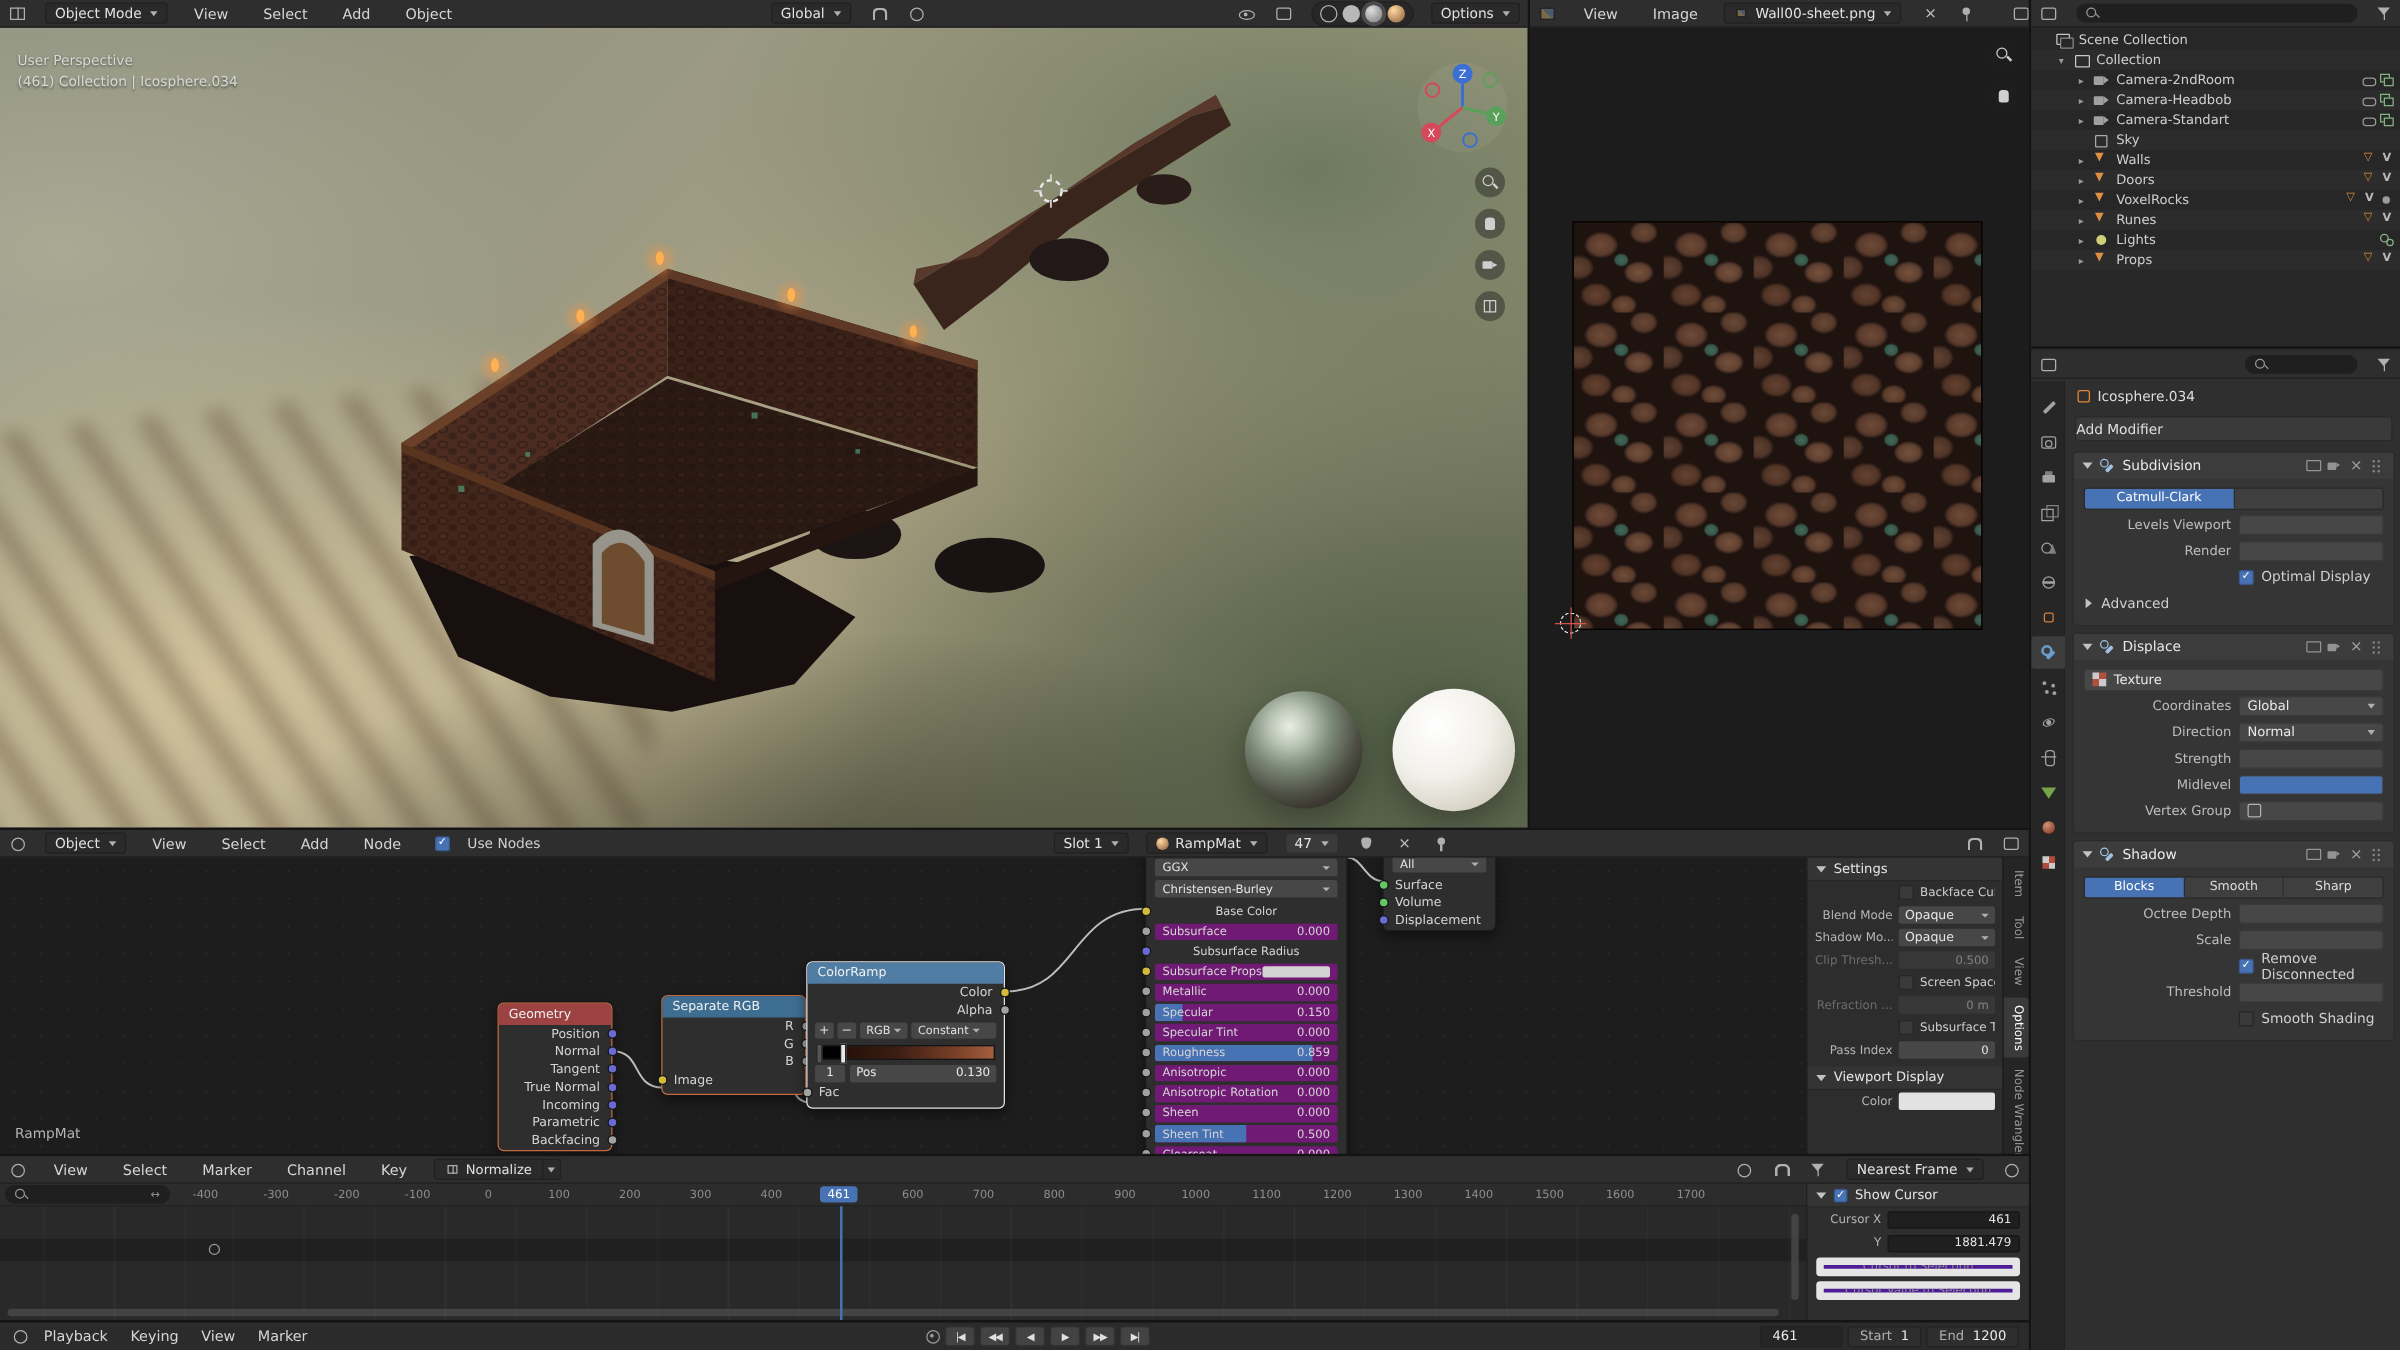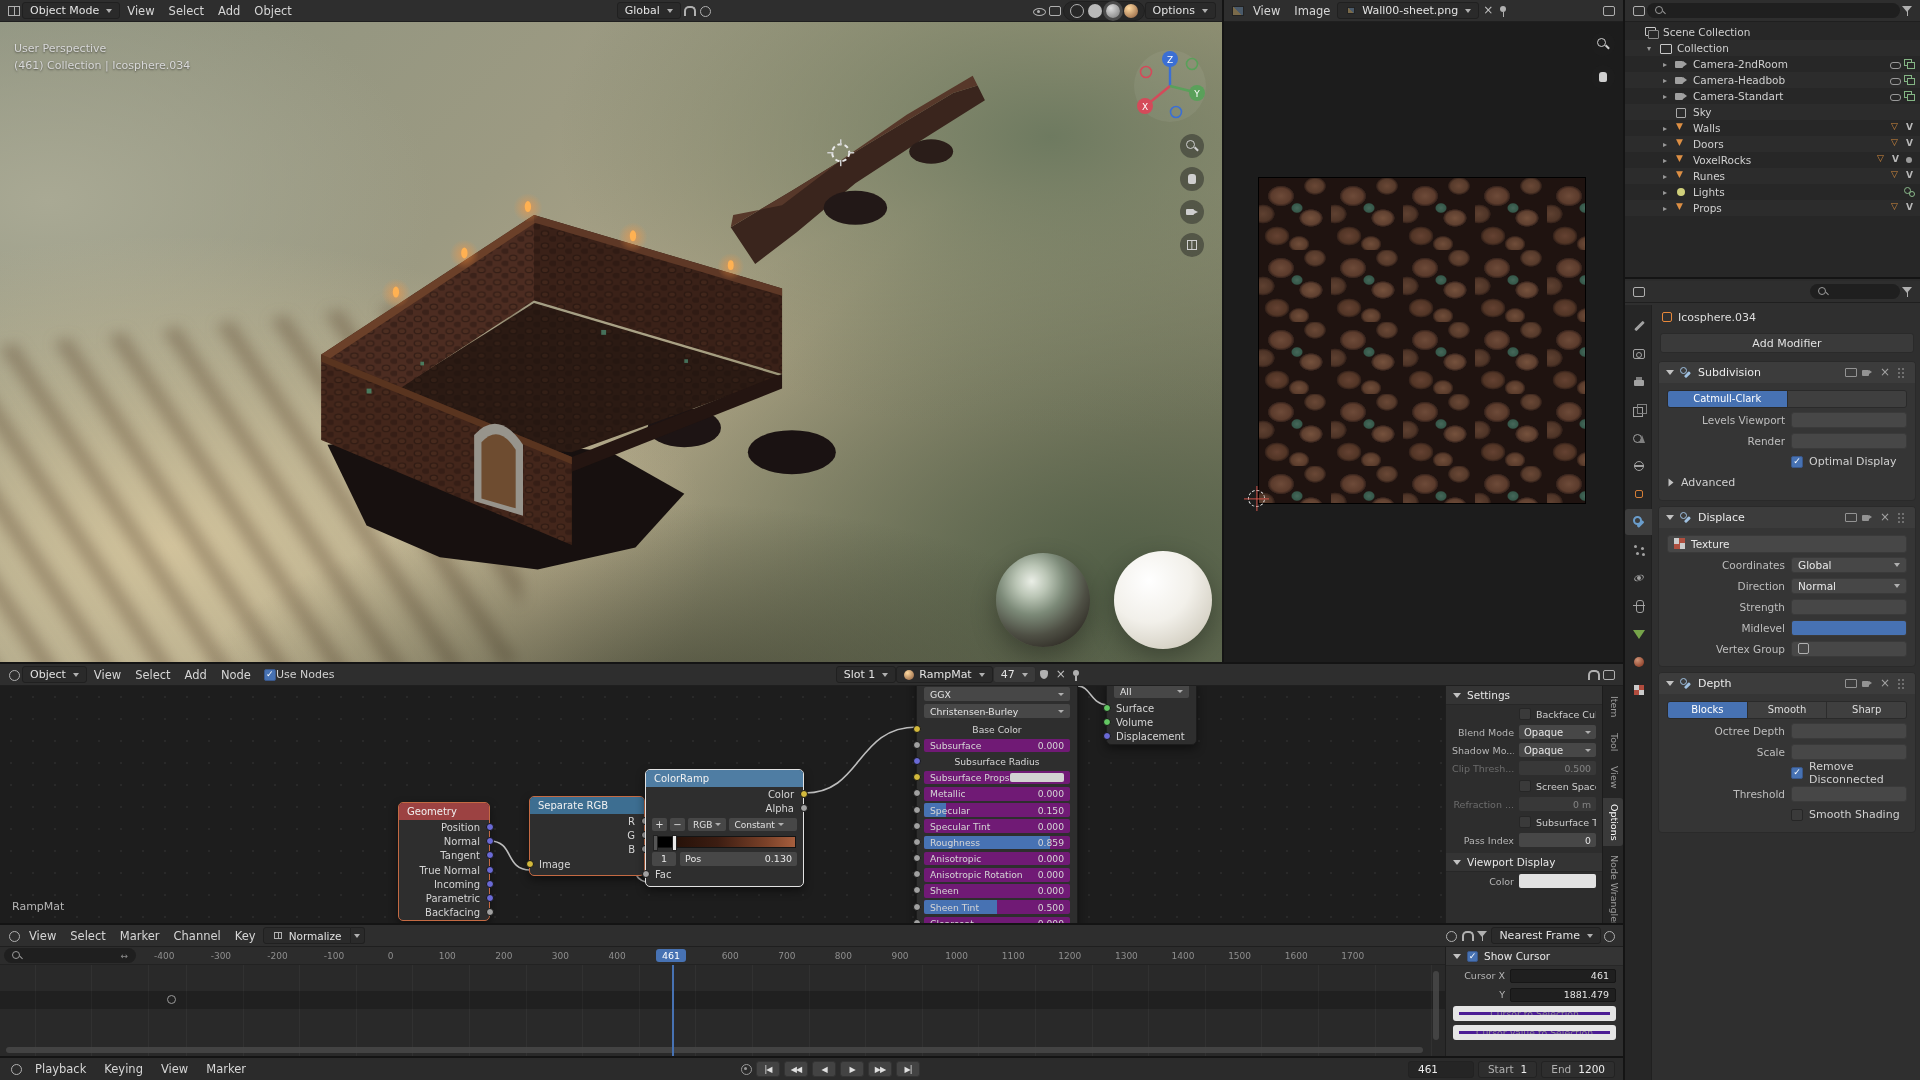--- a/index.html
+++ b/index.html
@@ -1,21 +1,21 @@
 <!DOCTYPE html>
 <html><head>
 <meta charset="utf-8">
 <style>
 *{margin:0;padding:0;box-sizing:border-box}
 html,body{width:1920px;height:1080px;overflow:hidden;background:#111;font-family:"DejaVu Sans",sans-serif}
 #app{position:relative;width:1920px;height:1080px;background:#1d1d1d;color:#ccc;font-size:12px}
 .region{position:absolute;overflow:hidden}
 
 
-.ehdr{height:22px;background:#2e2e2e;display:flex;align-items:center;gap:0;padding:0 6px;border-bottom:1px solid #1f1f1f;position:relative;z-index:6}
+.ehdr{height:22px;background:#2e2e2e;display:flex;align-items:center;gap:14px;padding:0 6px;border-bottom:1px solid #1f1f1f;position:relative;z-index:6}
 .menu{padding:2px 7px;color:#d6d6d6;font-size:11.5px;border-radius:3px;white-space:nowrap}
 .menus{display:contents}
 .dd{display:inline-flex;align-items:center;gap:5px;background:#2a2a2a;border:1px solid #202020;border-radius:3px;padding:1px 7px;font-size:11px;color:#e2e2e2;white-space:nowrap}
 .dd::after{content:"";width:0;height:0;border-left:3.5px solid transparent;border-right:3.5px solid transparent;border-top:4px solid #b0b0b0;margin-left:2px}
 .dd.bare{background:transparent;border-color:transparent}
 .cb{width:12px;height:12px;background:#3a3a3a;border:1px solid #262626;border-radius:2px;display:inline-flex;align-items:center;justify-content:center;flex:none}
 .cb.on{background:#4772b3;border-color:#39578a}
 .cb.on::after{content:"✓";font-size:9px;color:#fff;line-height:1}
 .tri{width:0;height:0;border-left:4px solid transparent;border-right:4px solid transparent;border-top:5px solid #c2c2c2;display:inline-block;flex:none}
 .tri.closed{transform:rotate(-90deg)}
@@ -147,21 +147,21 @@
 .pt[data-ico="physics-icon"]::before{content:"";position:absolute;inset:2px;border:1.4px solid #b0b0b0;border-radius:50%;transform:rotate(-20deg) scaleY(.6)}
 .pt[data-ico="physics-icon"]::after{content:"";position:absolute;left:5px;top:5px;width:4px;height:4px;background:#b0b0b0;border-radius:50%}
 .pt[data-ico="constraints-icon"]::before{content:"";position:absolute;left:4px;top:1px;width:6px;height:11px;border:1.4px solid #b0b0b0;border-radius:3px}
 .pt[data-ico="constraints-icon"]::after{content:"";position:absolute;left:1px;top:6px;width:12px;height:1.4px;background:#b0b0b0}
 .pt[data-ico="data-icon"]::before{content:"";position:absolute;left:1px;top:3px;border-left:6px solid transparent;border-right:6px solid transparent;border-top:9px solid #7fb34f}
 .pt[data-ico="material-icon"]::before{content:"";position:absolute;inset:2px;border-radius:50%;background:radial-gradient(circle at 35% 30%,#e0a080,#a04a30 75%)}
 .pt[data-ico="texture-icon"]::before{content:"";position:absolute;inset:2px;background:conic-gradient(#c05040 0 25%,#ddd 0 50%,#c05040 0 75%,#ddd 0)}
 .pcontent{flex:1;overflow:hidden;padding-bottom:10px}
 .breadcrumb{display:flex;align-items:center;gap:6px;height:24px;padding:0 10px;font-size:11px;color:#dedede}
 .bc-ico{width:10px;height:10px;border:1.5px solid #e8883a;border-radius:2px;flex:none}
-.addmod{height:20px;background:#3a3a3a;border:1px solid #2a2a2a;border-radius:3px;display:flex;align-items:center;justify-content:center;gap:6px;font-size:11px;color:#e0e0e0;margin:4px 8px 8px 8px}
+.addmod{height:20px;background:#3a3a3a;border:1px solid #2a2a2a;border-radius:3px;display:flex;align-items:center;gap:6px;font-size:11px;color:#e0e0e0;margin:4px 8px 8px 8px}
 .mpanel{margin:5px 6px;background:#353535;border:1px solid #2a2a2a;border-radius:4px;overflow:hidden}
 .mp-hdr{height:21px;display:flex;align-items:center;gap:6px;padding:0 7px;background:#3c3c3c;font-size:11px;color:#eaeaea}
 .mp-ico{width:12px;height:12px;position:relative;flex:none}
 .mp-ico::before{content:"";position:absolute;left:0;top:0;width:5px;height:5px;border:1.7px solid #9fc0e0;border-radius:50%}
 .mp-ico::after{content:"";position:absolute;left:6px;top:4px;width:2.5px;height:7px;background:#9fc0e0;border-radius:1px;transform:rotate(45deg)}
 .mp-tools{margin-left:auto;display:flex;gap:4px;align-items:center}
 .tico{width:13px;height:12px;position:relative;opacity:.75}
 .tico.screen::before{content:"";position:absolute;left:1px;top:1px;width:10px;height:7px;border:1.2px solid #b0b0b0;border-radius:1px}
 .tico.camico::before{content:"";position:absolute;left:1px;top:3px;width:7px;height:6px;background:#b0b0b0;border-radius:1px}
 .tico.camico::after{content:"";position:absolute;left:8px;top:3.5px;border-top:2.5px solid transparent;border-bottom:2.5px solid transparent;border-left:3.5px solid #b0b0b0}
@@ -735,21 +735,21 @@
                     <span class="vg-ico"></span>
                   </span>
               </div>
             </div>
           </div>
 
           <div class="mpanel">
             <div class="mp-hdr">
               <span class="tri"></span>
               <span class="mp-ico"></span>
-              <span>Depth</span>
+              <span>Shadow</span>
               <span class="mp-tools">
                 <span class="tico screen"></span>
                 <span class="tico camico"></span>
                 <span class="tico x"></span>
                 <span class="tico dots"></span>
               </span>
             </div>
             <div class="mp-body">
               <div class="prow">
                 <div class="seg">

